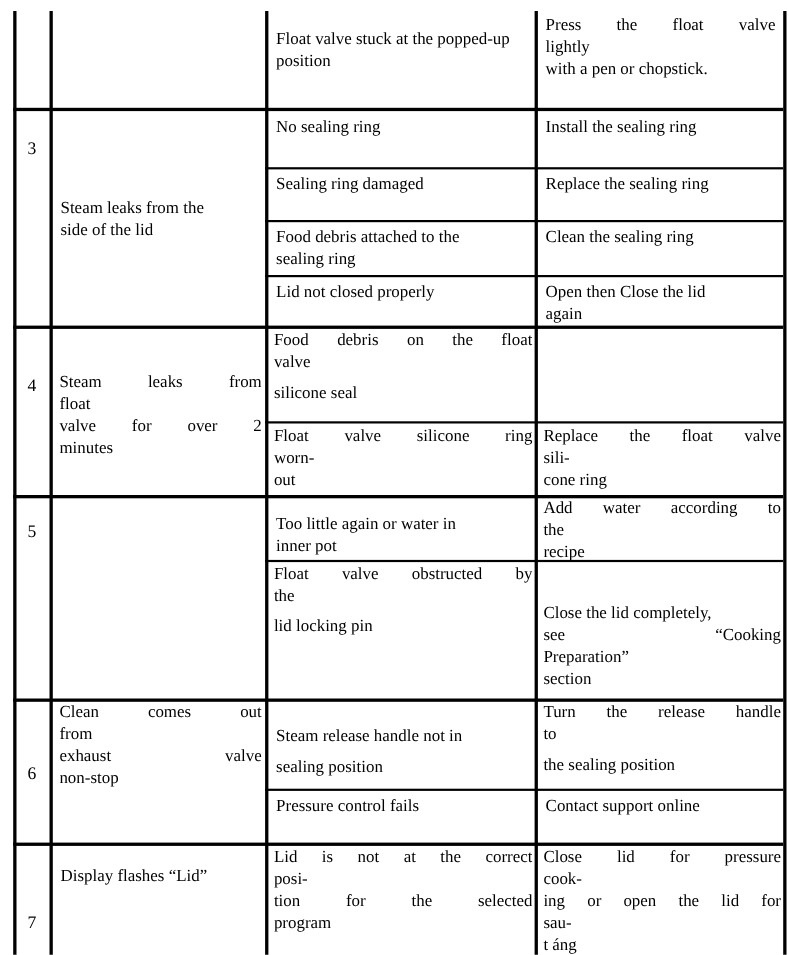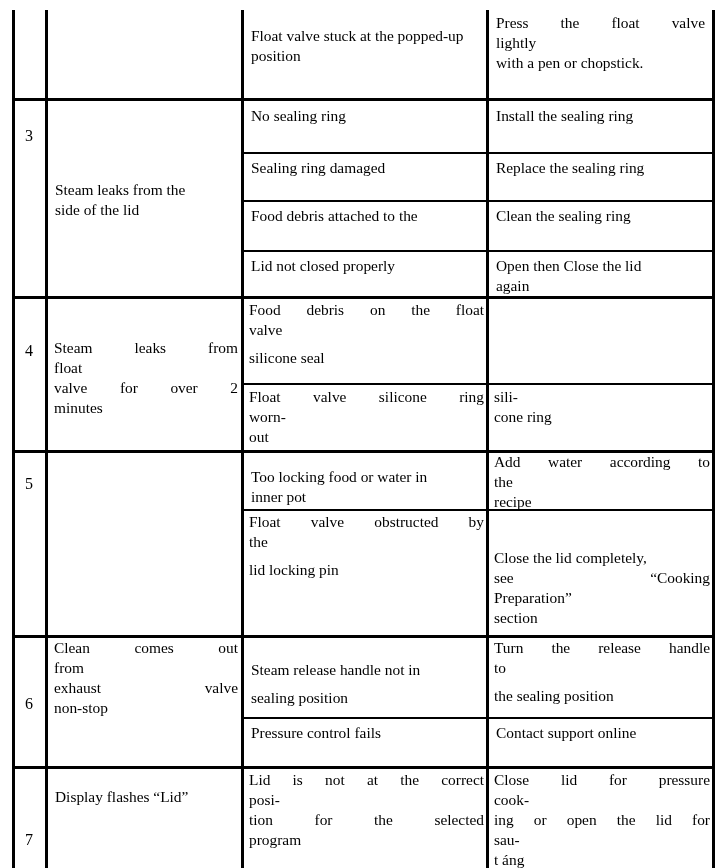--- a/index.html
+++ b/index.html
@@ -113,20 +113,21 @@
 
   <div class="cell pad" style="left:244px; top:146px; width:240px;">
     <span class="line">Sealing ring damaged</span>
   </div>
   <div class="cell pad" style="left:489px; top:146px; width:221px;">
     <span class="line">Replace the sealing ring</span>
   </div>
 
   <div class="cell pad" style="left:244px; top:194px; width:240px;">
     <span class="line">Food debris attached to the</span>
+    <span class="line">sealing ring</span>
   </div>
   <div class="cell pad" style="left:489px; top:194px; width:221px;">
     <span class="line">Clean the sealing ring</span>
   </div>
 
   <div class="cell pad" style="left:244px; top:244px; width:240px;">
     <span class="line">Lid not closed properly</span>
   </div>
   <div class="cell pad" style="left:489px; top:244px; width:221px;">
     <span class="line">Open then Close the lid</span>
@@ -147,28 +148,29 @@
     <span class="gap"></span>
     <span class="line">silicone seal</span>
   </div>
 
   <div class="cell" style="left:244px; top:377px; width:240px; padding-left:5px; padding-right:0px;">
     <span class="line just nowrapline">Float valve silicone ring</span>
     <span class="line">worn-</span>
     <span class="line">out</span>
   </div>
   <div class="cell" style="left:489px; top:377px; width:221px; padding-left:5px; padding-right:0px;">
+    <span class="line just nowrapline">Replace the float valve</span>
     <span class="line">sili-</span>
     <span class="line">cone ring</span>
   </div>
 
   <div class="cell num" style="left:14px; top:464px; width:30px;">5</div>
 
   <div class="cell pad" style="left:244px; top:455px; width:240px;">
-    <span class="line">Too locking food or water in</span>
+    <span class="line">Too little again or water in</span>
     <span class="line">inner pot</span>
   </div>
   <div class="cell" style="left:489px; top:442px; width:221px; padding-left:5px; padding-right:0px;">
     <span class="line just nowrapline">Add water according to</span>
     <span class="line">the</span>
     <span class="line">recipe</span>
   </div>
 
   <div class="cell" style="left:244px; top:502px; width:240px; padding-left:5px; padding-right:0px;">
     <span class="line just nowrapline">Float valve obstructed by</span>

